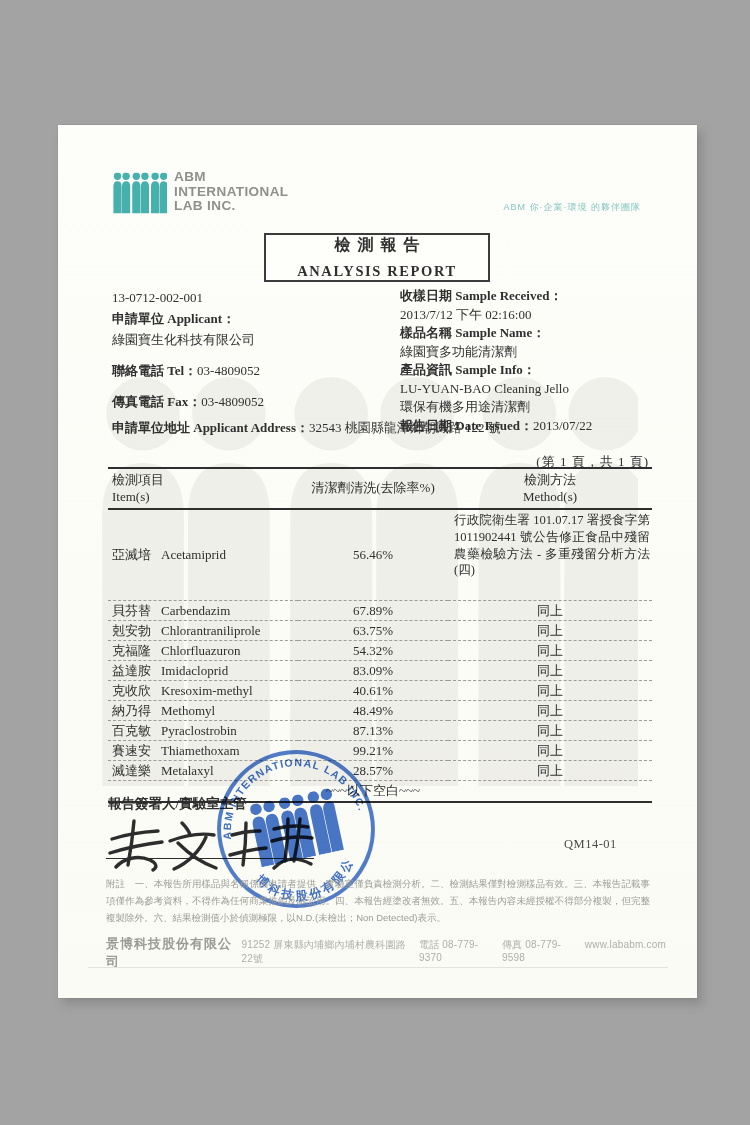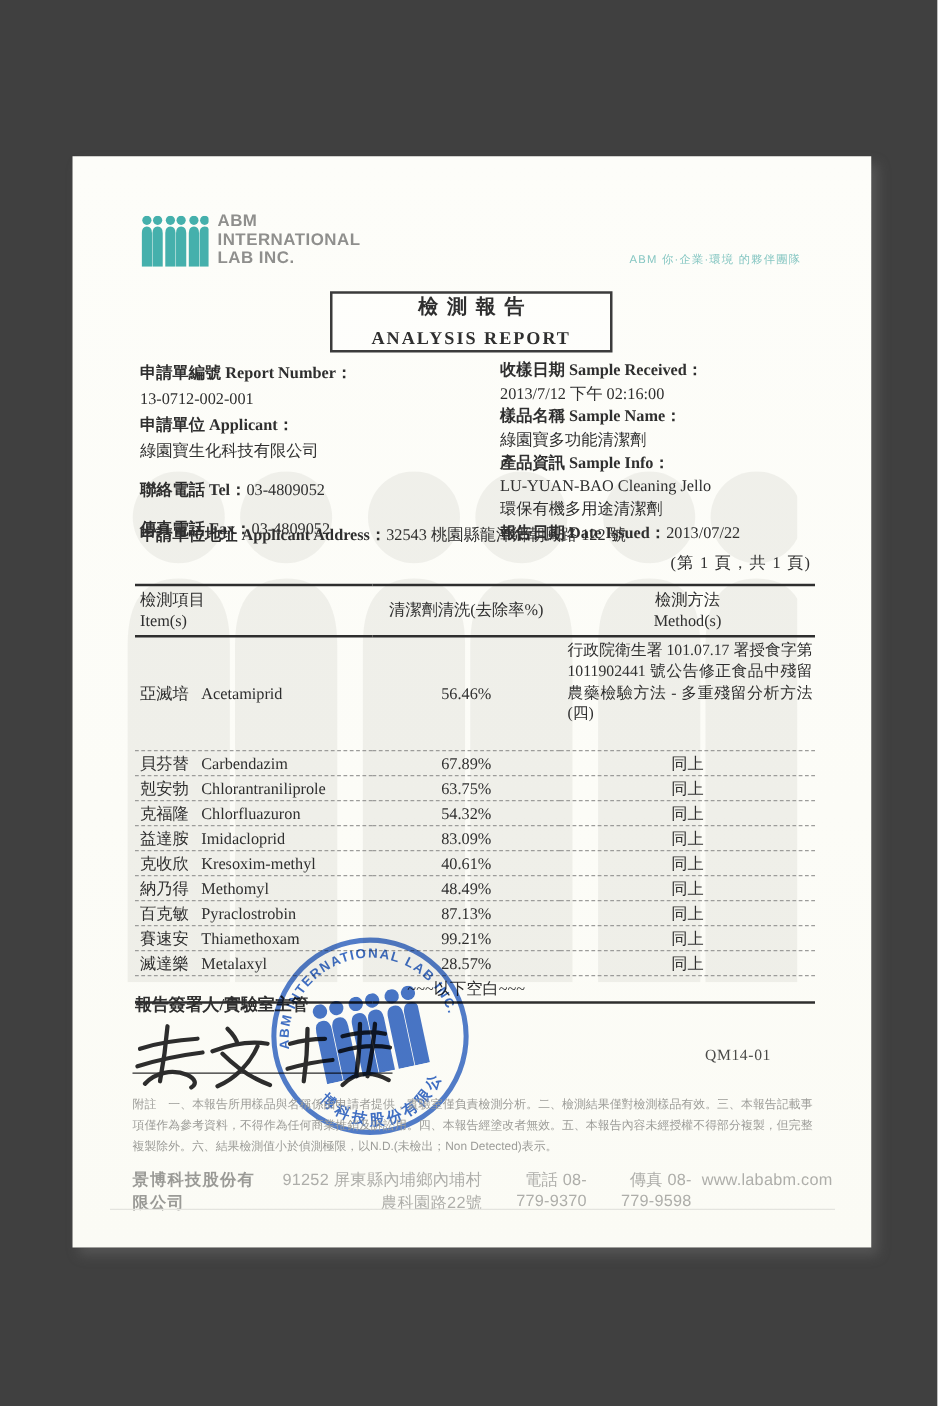--- a/index.html
+++ b/index.html
@@ -1,16 +1,16 @@
 <!DOCTYPE html>
 <html><head>
 <meta charset="utf-8">
 <style>
   html,body{margin:0;padding:0;background:#ffffff;}
-  .canvas{position:relative;width:750px;height:1125px;background:#404040;overflow:hidden;
+  .canvas{position:relative;width:750px;height:1125px;background:#a3a3a3;overflow:hidden;
           font-family:"Liberation Serif","DejaVu Serif",serif;color:#2f2f2f;}
   .paper{position:absolute;left:58px;top:125px;width:639px;height:873px;
          background:linear-gradient(180deg,#fdfdf9 0%,#fcfcf7 60%,#fbfbf5 100%);
          box-shadow:5px 6px 9px rgba(110,110,110,.45), 0 0 1px rgba(0,0,0,.25);}
   
   .watermark{position:absolute;left:40px;top:252px;width:540px;height:409px;opacity:.085;pointer-events:none;}
   
   .hdr-logo{position:absolute;left:55px;top:46px;width:54px;height:44px;}
   .brand{position:absolute;left:116px;top:45px;font-family:"Liberation Sans","DejaVu Sans",sans-serif;
          font-size:13.5px;font-weight:700;line-height:14.5px;color:#8f8f8d;letter-spacing:.4px;}
@@ -23,21 +23,21 @@
   .title-en{font-size:14.5px;font-weight:700;letter-spacing:1.6px;margin-top:1px;}
   
   .info-col{position:absolute;font-size:13px;}
   .info-left{left:54px;top:162px;width:290px;}
   .info-right{left:342px;top:162px;width:260px;}
   .info-left .ln{height:21px;line-height:21px;}
   .info-left .ln.short{height:10px;}
   .info-right .ln{height:18.5px;line-height:18.5px;}
   .ln b{font-weight:700;}
   .addr-line{position:absolute;left:54px;top:294px;font-size:13px;}
-  .page-note{position:absolute;right:48px;top:316px;font-size:13px;letter-spacing:1px;}
+  .page-note{position:absolute;right:48px;top:328px;font-size:13px;letter-spacing:1px;}
   
   .rtable{position:absolute;left:50px;top:342px;width:544px;border-collapse:collapse;table-layout:fixed;
           font-size:13px;border-top:2px solid #2e2e2e;border-bottom:2px solid #2e2e2e;}
   .rtable col.c1{width:190px;} .rtable col.c2{width:150px;} .rtable col.c3{width:204px;}
   .rtable th{font-weight:400;border-bottom:2px solid #2e2e2e;padding:2px 0 3px 0;}
   .rtable th.h-item{text-align:left;padding-left:4px;line-height:17px;}
   .rtable th.h-val{text-align:center;vertical-align:middle;}
   .rtable th.h-meth{text-align:center;line-height:17px;}
   .rtable td{padding:0;margin-top:27px;}
   .rtable tr.r1 td{height:88px;}
@@ -55,21 +55,21 @@
   .sig-line{position:absolute;left:48px;top:733px;width:208px;border-top:1.6px solid #2c2c2c;}
   .stamp{position:absolute;left:152px;top:618px;width:172px;height:172px;transform:rotate(-12deg);
          mix-blend-mode:multiply;opacity:.92;}
   .qm-code{position:absolute;left:506px;top:712px;font-size:12.5px;letter-spacing:.5px;color:#4a4a48;}
   
   .notes{position:absolute;left:48px;top:750px;width:544px;font-family:"Liberation Sans","DejaVu Sans",sans-serif;
          font-size:9.5px;line-height:17px;color:#9c9c98;text-align:justify;}
   .footer{position:absolute;left:48px;top:810px;width:560px;display:flex;align-items:baseline;gap:8px;
           font-family:"Liberation Sans","DejaVu Sans",sans-serif;color:#9a9a96;}
   .footer .co{font-size:13px;font-weight:700;letter-spacing:1px;}
-  .footer .ad{font-size:13px;color:#aeaeaa;letter-spacing:.2px;text-align:right;}
+  .footer .ad{font-size:10px;color:#aeaeaa;letter-spacing:.2px;}
   .footer-rule{position:absolute;left:30px;top:842px;width:580px;border-top:1px solid #e4e4df;}
 </style>
 </head>
 <body>
 
 <div class="canvas">
 
   <svg width="0" height="0" style="position:absolute">
     <defs>
       <symbol id="abm-logo" viewBox="0 0 132 100">
@@ -106,21 +106,20 @@
       <div>LAB INC.</div>
     </div>
     <div class="tagline">ABM 你·企業·環境 的夥伴團隊</div>
 
     <div class="titlebox">
       <div class="title-zh">檢測報告</div>
       <div class="title-en">ANALYSIS REPORT</div>
     </div>
 
     <div class="info-col info-left">
-      <div class="ln"><b>申請單編號 Report Number：</b><span></span></div>
       <div class="ln"><b></b><span>13-0712-002-001</span></div>
       <div class="ln"><b>申請單位 Applicant：</b><span></span></div>
       <div class="ln"><b></b><span>綠園寶生化科技有限公司</span></div>
       <div class="ln short"></div>
       <div class="ln"><b>聯絡電話 Tel：</b><span>03-4809052</span></div>
       <div class="ln short"></div>
       <div class="ln"><b>傳真電話 Fax：</b><span>03-4809052</span></div>
     </div>
     <div class="info-col info-right">
       <div class="ln"><b>收樣日期 Sample Received：</b><span></span></div>

